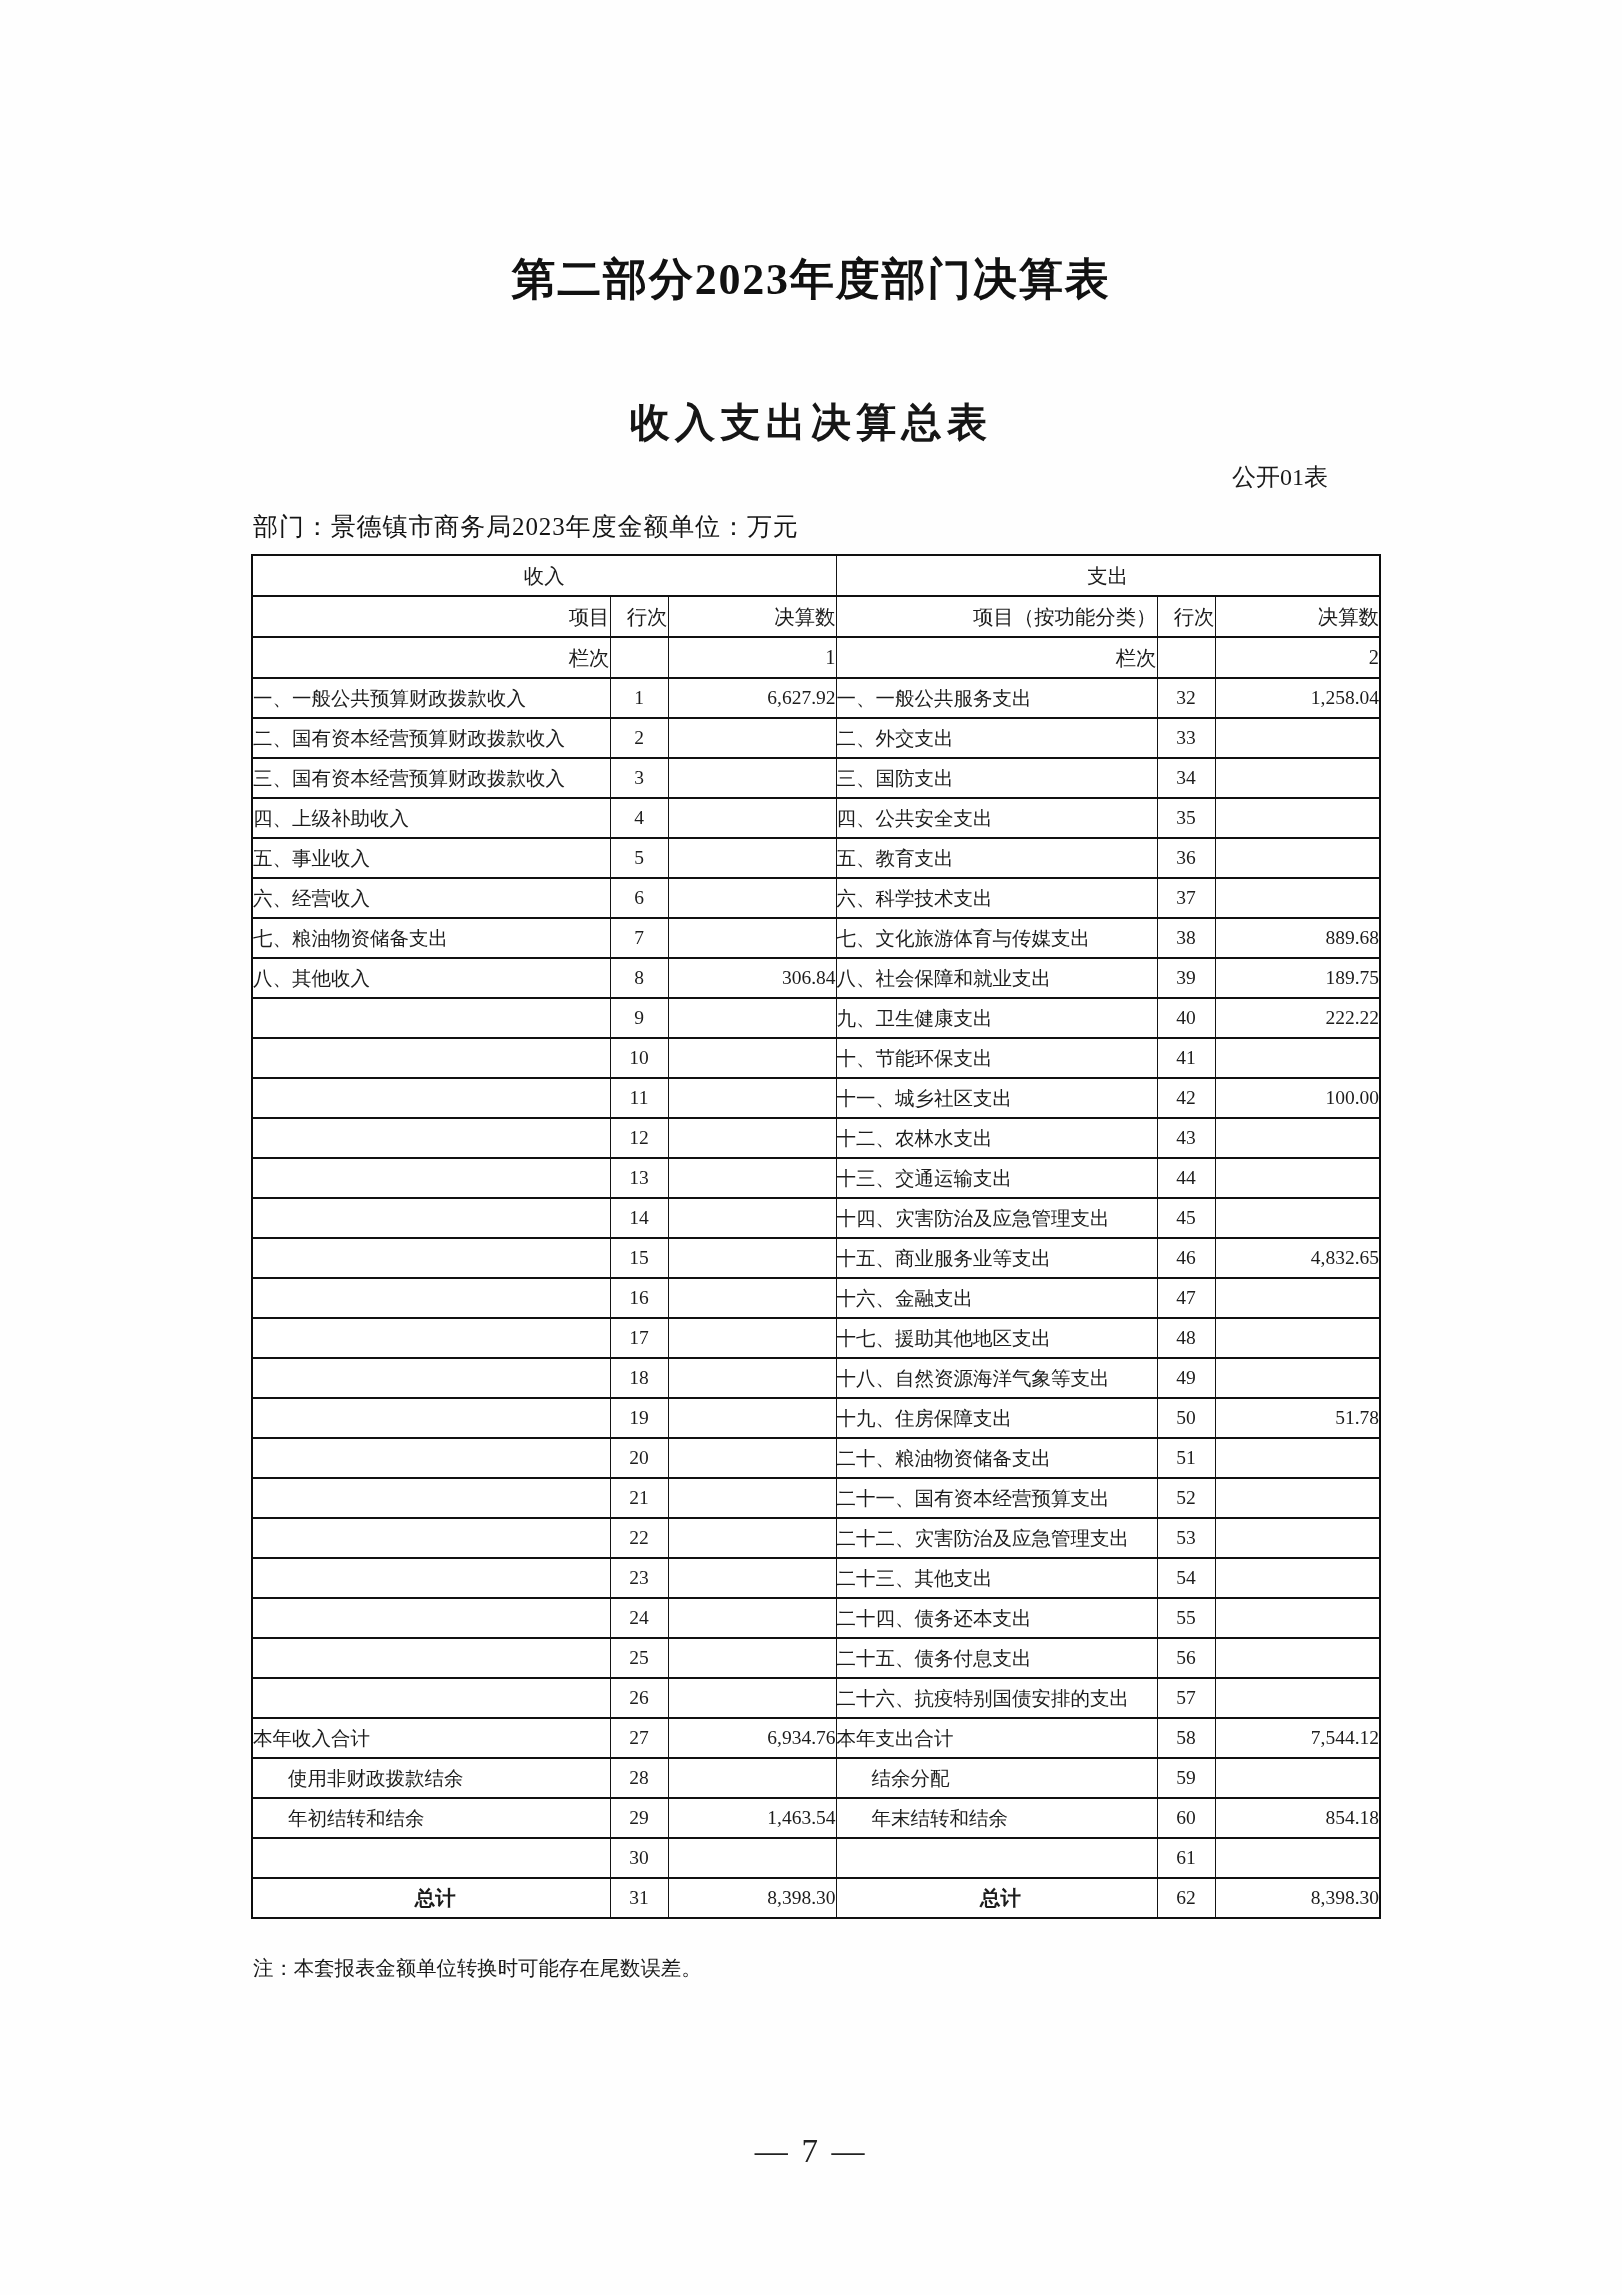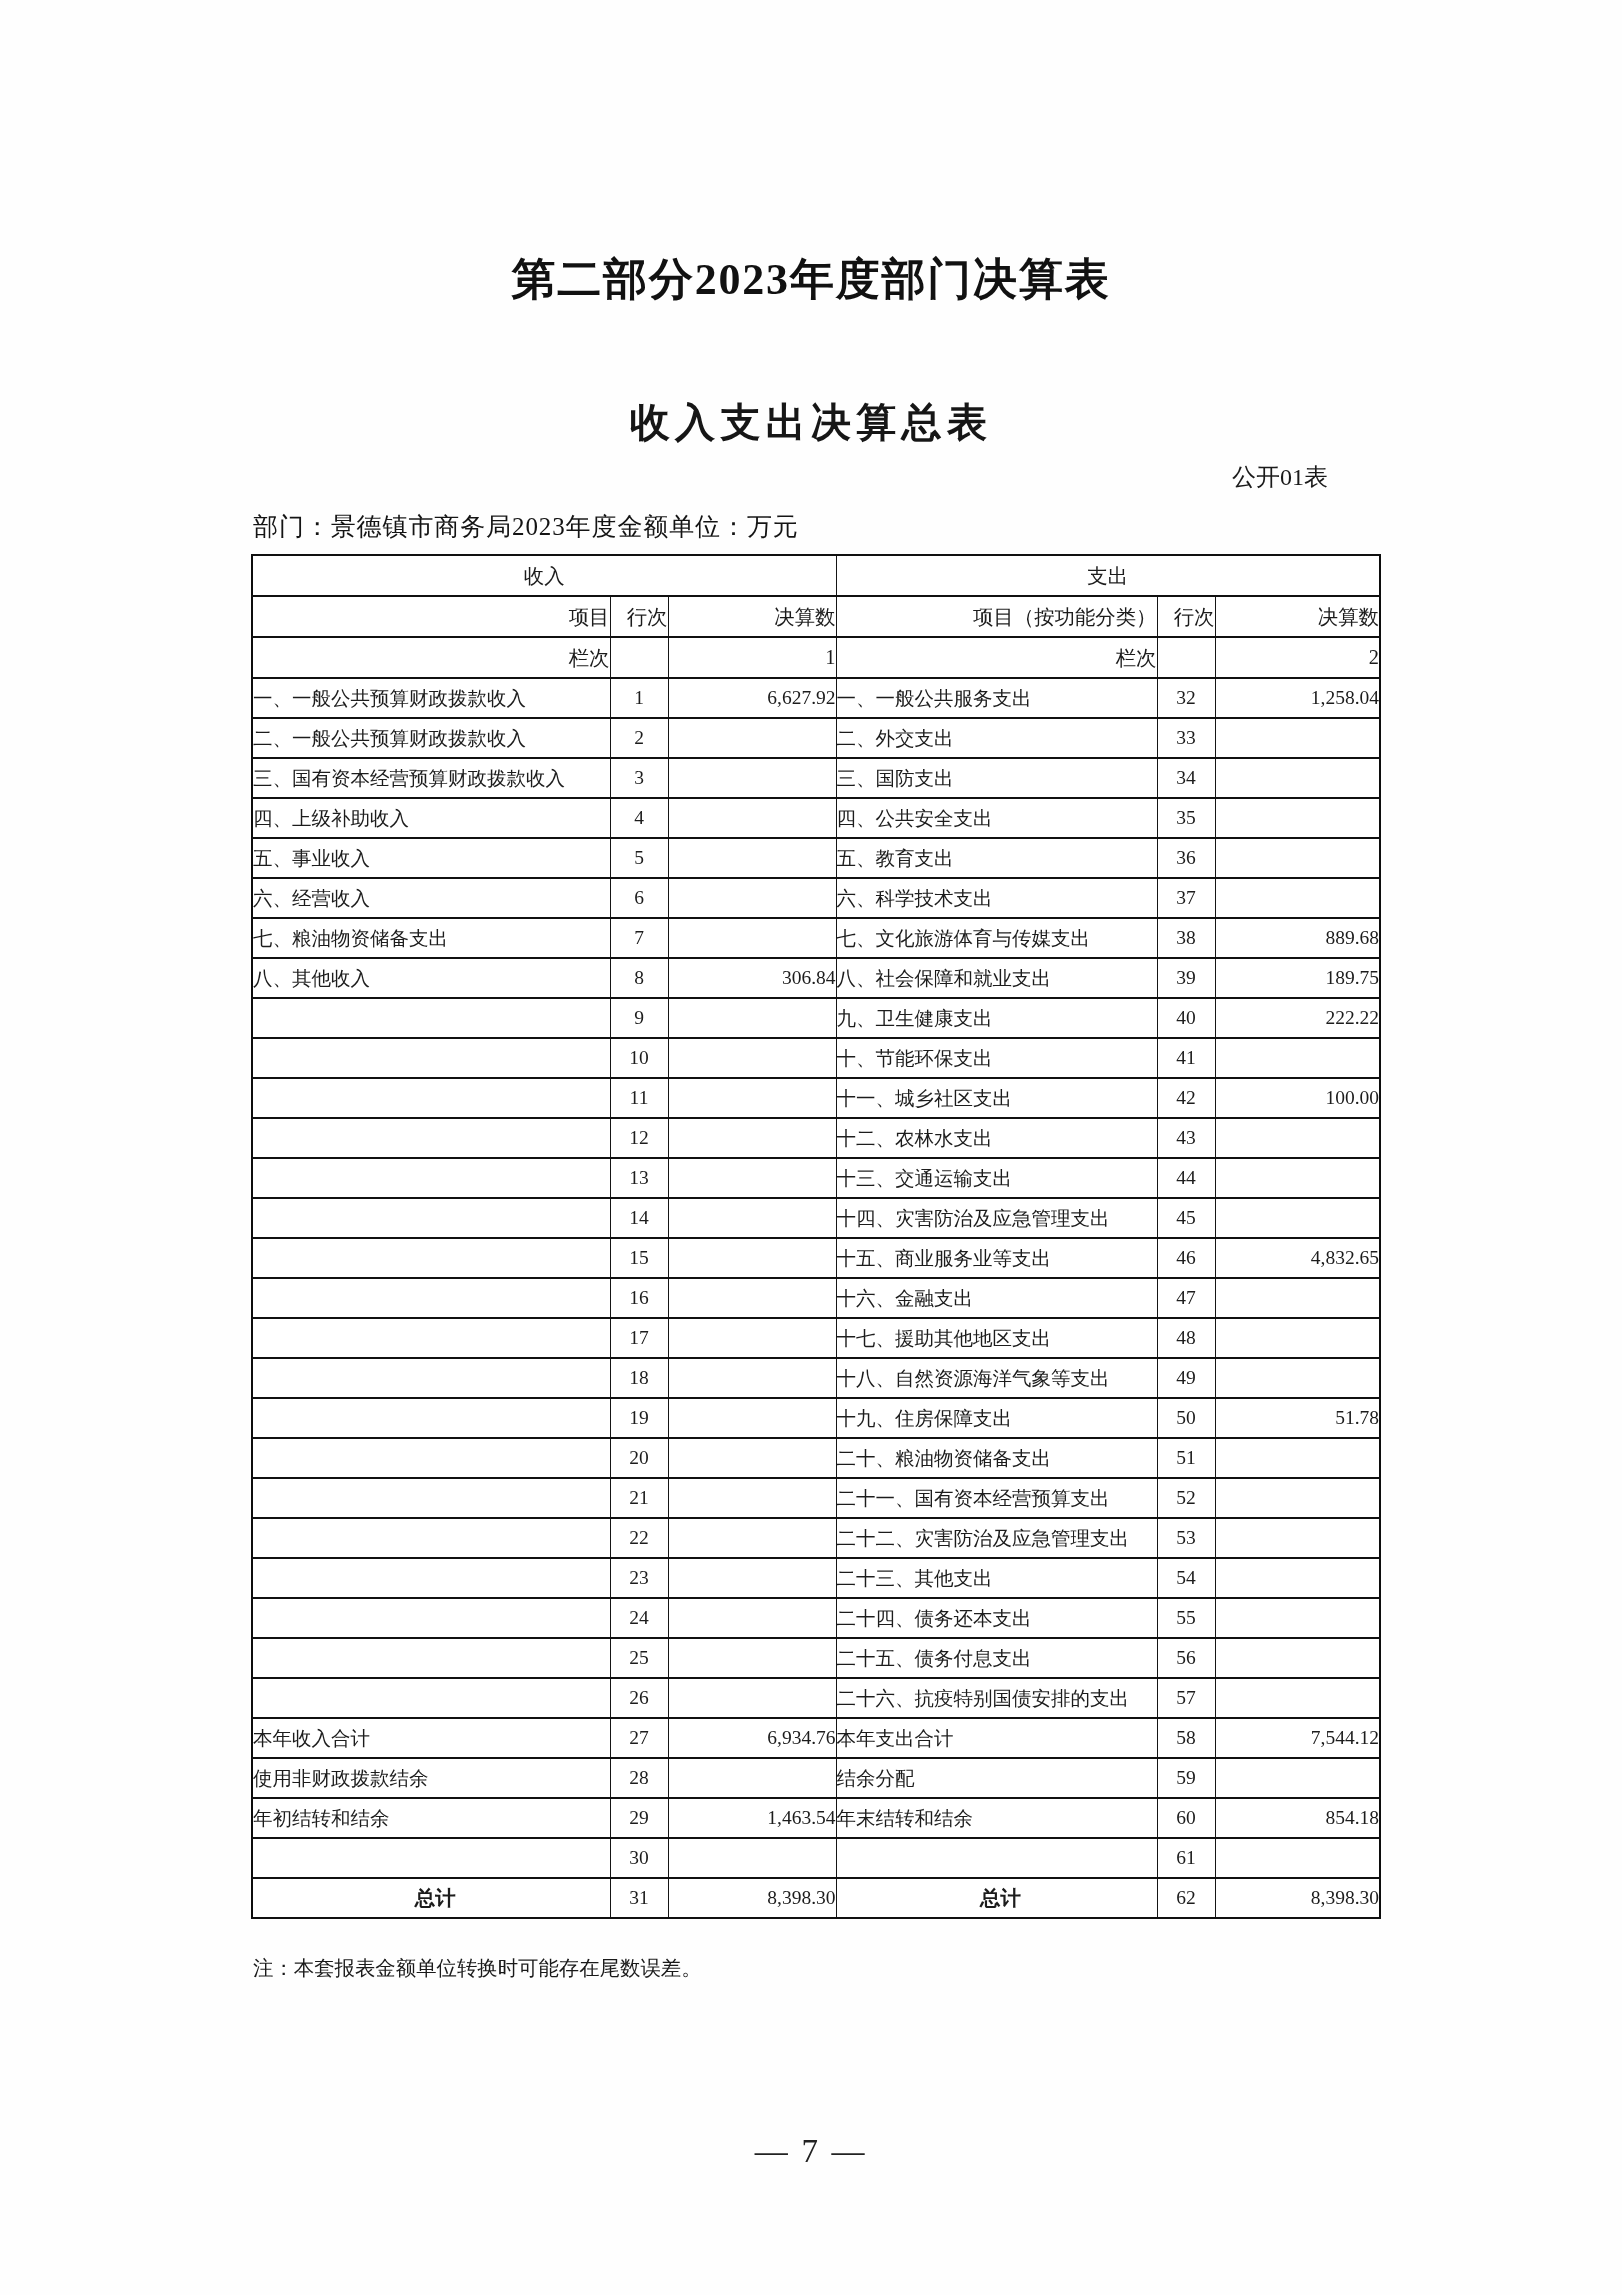--- a/index.html
+++ b/index.html
@@ -54,21 +54,21 @@
     white-space:nowrap;
     font-weight:normal;
   }
   table.fiscal{border:2.7px solid #0c0c0c;}
   table.fiscal tr{height:40px;}
   table.fiscal thead tr{height:41px;}
 
   .c-group{text-align:center;font-size:20.4px;}
   .c-head{text-align:right;font-size:20.4px;}
   .cell-item{text-align:left;padding-left:9.7px;}
-  .cell-item.indent{}
+  .cell-item.indent{padding-left:35px;}
   .cell-item.total{text-align:center;padding-left:8px;font-weight:bold;font-size:20.4px;}
   .cell-num{text-align:center;}
   .cell-val{text-align:right;padding-right:22px;}
 
   .footnote{
     position:absolute;top:1954px;left:253px;
     font-size:20.4px;color:#1a1a1a;
   }
   .page-number{
     position:absolute;top:2133px;left:0;width:100%;
@@ -123,21 +123,21 @@
     <tbody id="rows">
         <tr>
           <td class="cell-item">一、一般公共预算财政拨款收入</td>
           <td class="cell-num">1</td>
           <td class="cell-val">6,627.92</td>
           <td class="cell-item">一、一般公共服务支出</td>
           <td class="cell-num">32</td>
           <td class="cell-val">1,258.04</td>
         </tr>
         <tr>
-          <td class="cell-item">二、一般公共预算财政拨款收入</td>
+          <td class="cell-item">二、国有资本经营预算财政拨款收入</td>
           <td class="cell-num">2</td>
           <td class="cell-val"></td>
           <td class="cell-item">二、外交支出</td>
           <td class="cell-num">33</td>
           <td class="cell-val"></td>
         </tr>
         <tr>
           <td class="cell-item">三、国有资本经营预算财政拨款收入</td>
           <td class="cell-num">3</td>
           <td class="cell-val"></td>

